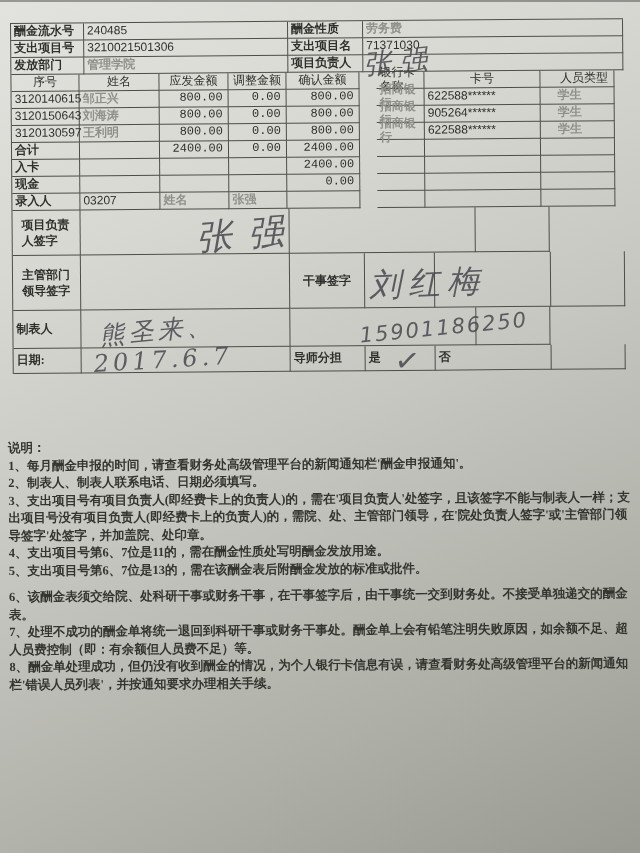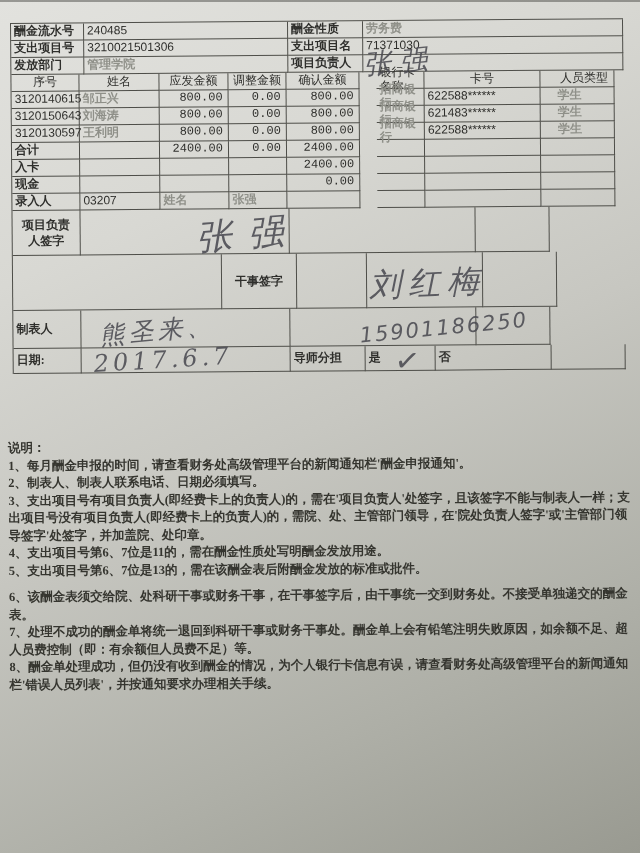--- a/index.html
+++ b/index.html
@@ -27,21 +27,21 @@
     border-right:1px solid var(--line);border-bottom:1px solid var(--line);
     display:flex;align-items:center;font-size:12px;color:var(--ink);
     padding:0 3px;overflow:visible;position:relative;line-height:1.15;
   }
   .h17{height:17px;} .h45{height:45px;} .h55{height:55px;} .h38{height:38px;} .h25{height:25px;}
   .w68{width:68px;} .w80{width:80px;} .w69{width:69px;} .w60{width:58px;} .w73{width:73px;}
   .w72{width:48px;margin-left:17px;} .w116{width:116px;} .w74{width:74px;padding-left:17px;}
   .w204{width:204px;} .w75{width:75px;} .w260{width:260px;} .w209{width:209px;}
   .w186{width:186px;} .w70{width:70px;}
   .lab{font-weight:bold;}
-  .lab2{font-weight:bold;justify-content:center;text-align:center;padding:0 9px;line-height:1.35;}
+  .lab2{font-weight:bold;justify-content:center;padding:0 9px;line-height:1.35;}
   .hdr{justify-content:center;font-weight:normal;}
   .val{font-family:"Liberation Sans","DejaVu Sans",sans-serif;}
   .num{justify-content:flex-end;font-family:Liberation Mono, monospace;padding-right:5px;}
   .dot{color:var(--dot);font-weight:600;}
   
   .hand{
     position:absolute;color:var(--hand);opacity:.88;font-style:italic;
     white-space:nowrap;pointer-events:none;
     font-family:"DejaVu Serif","Liberation Serif",serif;
   }
@@ -107,21 +107,21 @@
     <div class="c h17 w116 val">622588******</div>
     <div class="c h17 w74 dot">学生</div>
   </div>
   <div class="row">
     <div class="c h17 w68 val">3120150643</div>
     <div class="c h17 w80 dot">刘海涛</div>
     <div class="c h17 w69 num">800.00</div>
     <div class="c h17 w60 num">0.00</div>
     <div class="c h17 w73 num">800.00</div>
     <div class="c h17 w72 dot">招商银行</div>
-    <div class="c h17 w116 val">621483******</div>
+    <div class="c h17 w116 val">905264******</div>
     <div class="c h17 w74 dot">学生</div>
   </div>
   <div class="row">
     <div class="c h17 w68 val">3120130597</div>
     <div class="c h17 w80 dot">王利明</div>
     <div class="c h17 w69 num">800.00</div>
     <div class="c h17 w60 num">0.00</div>
     <div class="c h17 w73 num">800.00</div>
     <div class="c h17 w72 dot">招商银行</div>
     <div class="c h17 w116 val">622588******</div>
@@ -169,20 +169,21 @@
     <div class="c h17 w74"></div>
   </div>
 
   <div class="row">
     <div class="c h45 w68 lab2">项目负责人签字</div>
     <div class="c h45 w209"></div>
     <div class="c h45 w186"></div>
     <div class="c h45 w74"></div>
   </div>
   <div class="row">
+    <div class="c h55 w68 lab2">主管部门领导签字</div>
     <div class="c h55 w209"></div>
     <div class="c h55 w75 lab2">干事签字</div>
     <div class="c h55 w70"></div>
     <div class="c h55 w116"></div>
     <div class="c h55 w74"></div>
   </div>
   <div class="row">
     <div class="c h38 w68 lab">制表人</div>
     <div class="c h38 w209"></div>
     <div class="c h38 w186"></div>

